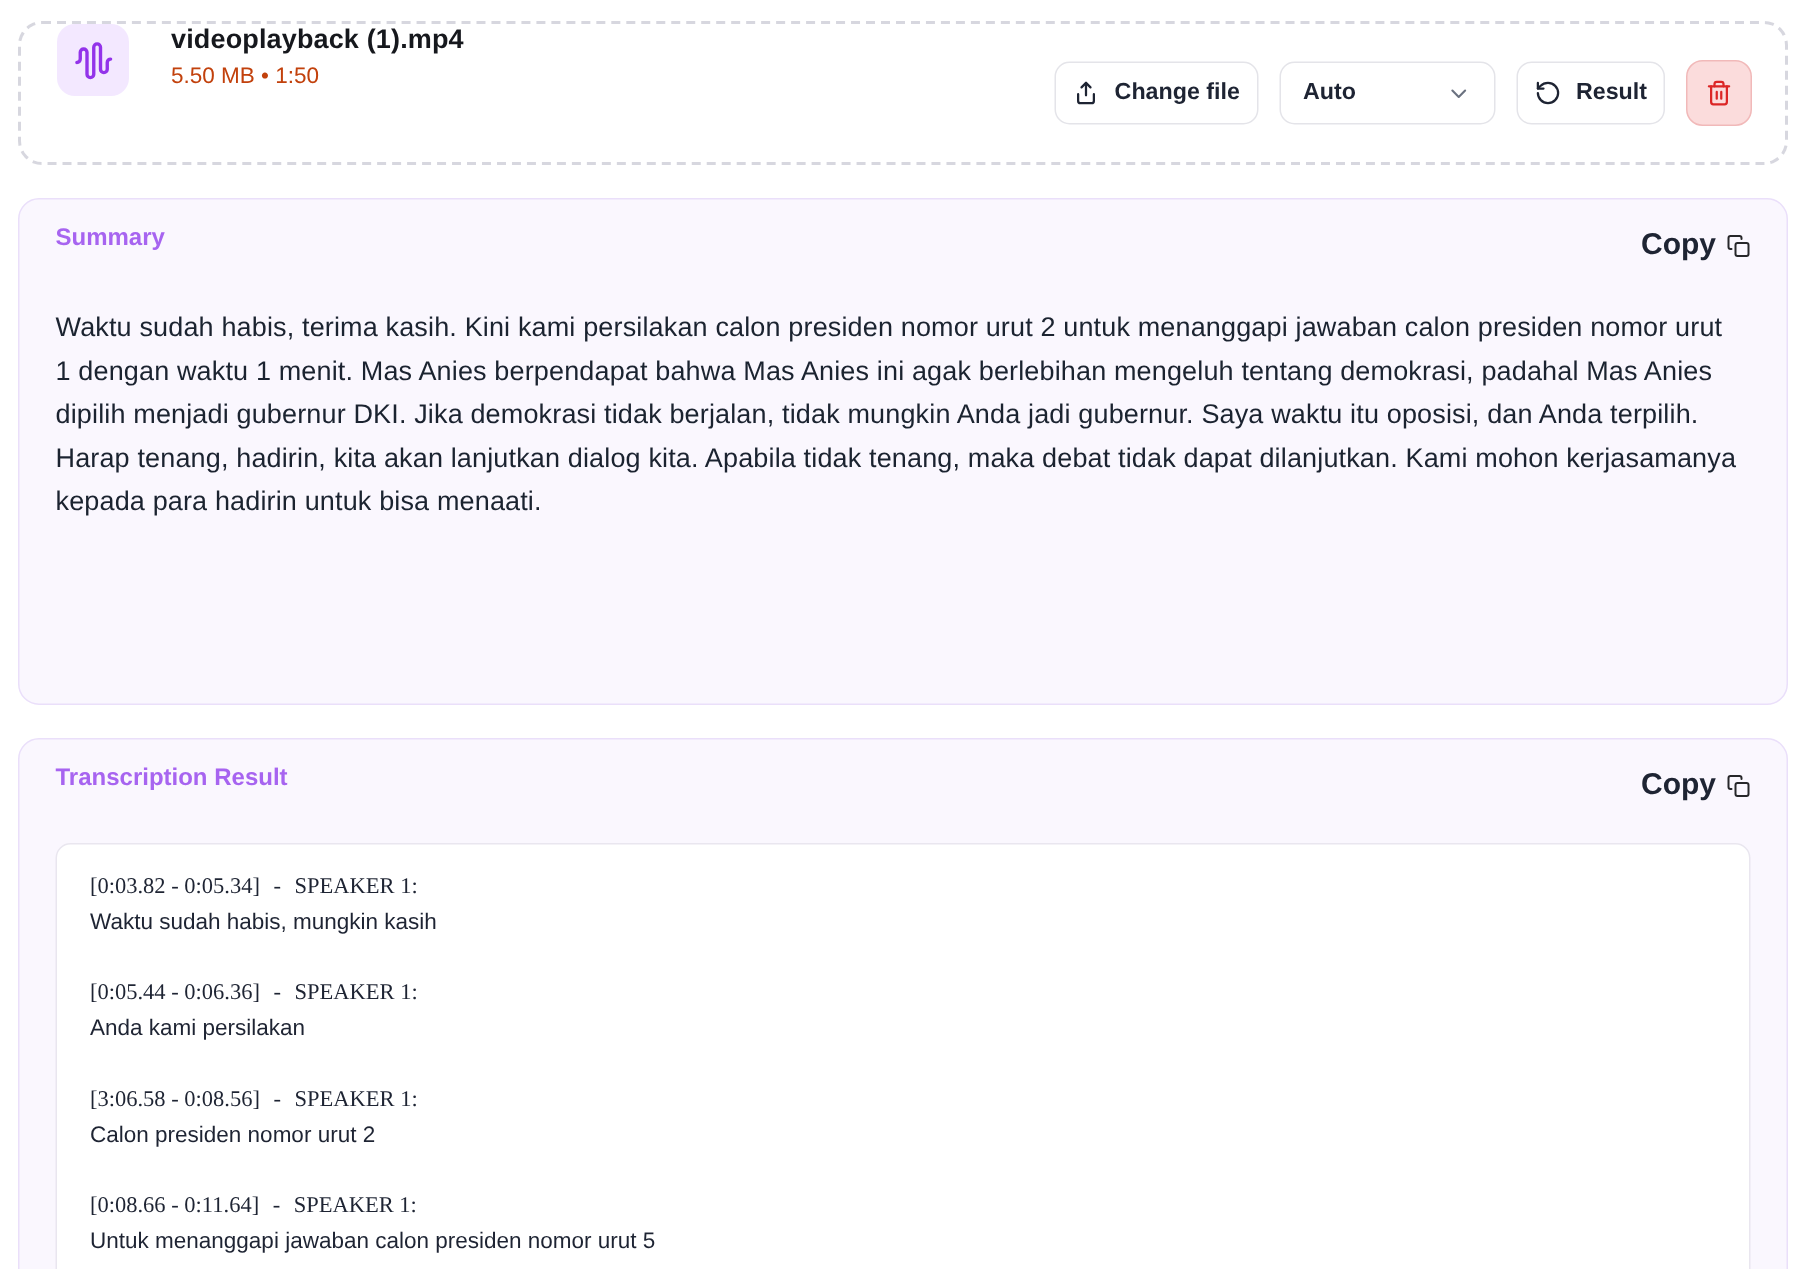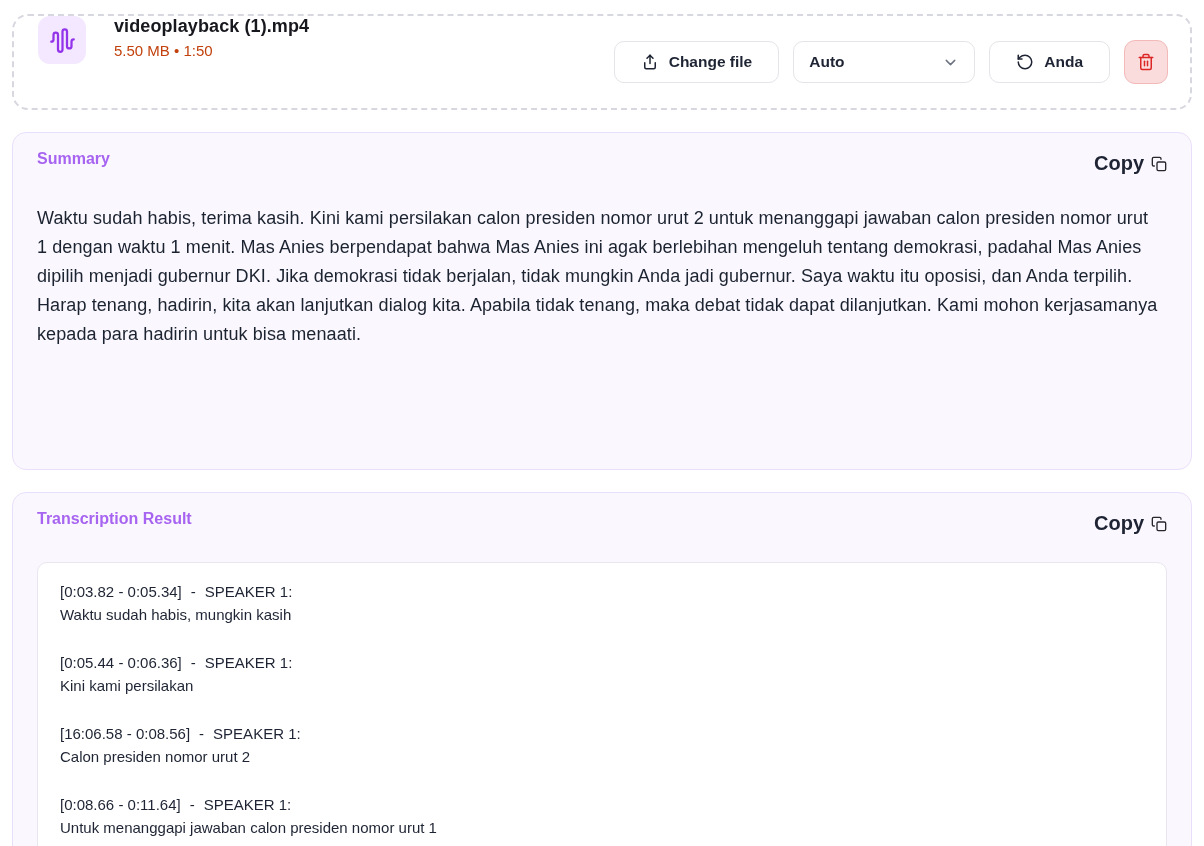--- a/index.html
+++ b/index.html
@@ -27,29 +27,29 @@
     border-radius: 12px;
     display: flex; align-items: center; justify-content: center;
     flex-shrink: 0;
   }
   .file-info { margin-left: 28px; min-width: 0; }
   .file-title { font-size: 18px; font-weight: 700; color: #16181d; letter-spacing: 0.1px; }
   .file-meta  { font-size: 15px; font-weight: 500; color: #c2410c; margin-top: 5px; }
   .file-actions { margin-left: auto; display: flex; align-items: center; gap: 14px; }
   .btn {
     display: inline-flex; align-items: center; gap: 10px;
-    height: 42px; padding: 0 26px;
+    height: 42px; padding: 0 11px;
     background: #ffffff;
     border: 1px solid #e4e4e9;
     border-radius: 10px;
     font-family: inherit;
     font-size: 15.5px; font-weight: 600; color: #1e2433;
     cursor: pointer;
   }
-  .select-btn { width: 182px; justify-content: space-between; padding: 0 15px; }
+  .select-btn { width: 144px; justify-content: space-between; padding: 0 15px; }
   .btn-danger {
     width: 44px; height: 44px; padding: 0;
     justify-content: center;
     background: #fbdcdc;
     border: 1px solid #f1b9b9;
     border-radius: 11px;
   }
   svg { display: block; }
 
   
@@ -85,21 +85,21 @@
     margin-top: 25px;
     background: #ffffff;
     border: 1px solid #e9e6ef;
     border-radius: 10px;
     padding: 17px 22px 0 22px;
     height: 302px;
     overflow: hidden;
     position: relative;
   }
   .transcript-entry { margin-bottom: 25px; }
-  .entry-header { font-size: 15px; line-height: 23px; color: #1e2433; }
+  .entry-header { font-size: 15px; line-height: 23px; color: #1e2433; font-family: Liberation Serif, serif; }
   .entry-sep { display: inline-block; margin: 0 9px; }
   .entry-text { font-size: 15px; line-height: 23px; color: #1e2433; }
   .transcript-fade {
     position: absolute; left: 0; right: 0; bottom: 0; height: 15px;
     background: #f3f3f6;
   }
 </style>
 </head>
 <body>
 
@@ -136,21 +136,21 @@
           </svg>
         </span>
       </button>
       <button class="btn">
         <span>
           <svg width="18" height="18" viewBox="0 0 24 24" fill="none" stroke="#1e2433" stroke-width="2" stroke-linecap="round" stroke-linejoin="round">
             <path d="M3 12a9 9 0 1 0 9-9 9.75 9.75 0 0 0-6.74 2.74L3 8"></path>
             <path d="M3 3v5h5"></path>
           </svg>
         </span>
-        <span>Anda</span>
+        <span>Result</span>
       </button>
       <button class="btn btn-danger">
         <span>
           <svg width="18" height="18" viewBox="0 0 24 24" fill="none" stroke="#dc2626" stroke-width="2" stroke-linecap="round" stroke-linejoin="round">
             <path d="M3 6h18"></path>
             <path d="M19 6v14a2 2 0 0 1-2 2H7a2 2 0 0 1-2-2V6"></path>
             <path d="M8 6V4a2 2 0 0 1 2-2h4a2 2 0 0 1 2 2v2"></path>
             <line x1="10" y1="11" x2="10" y2="17"></line>
             <line x1="14" y1="11" x2="14" y2="17"></line>
           </svg>
@@ -195,34 +195,34 @@
         <div class="entry-header">
           <span>[0:03.82 - 0:05.34]</span><span class="entry-sep">-</span><span>SPEAKER 1:</span>
         </div>
         <div class="entry-text">Waktu sudah habis, mungkin kasih</div>
       </div>
 
       <div class="transcript-entry">
         <div class="entry-header">
           <span>[0:05.44 - 0:06.36]</span><span class="entry-sep">-</span><span>SPEAKER 1:</span>
         </div>
-        <div class="entry-text">Kini kami persilakan</div>
-      </div>
-
-      <div class="transcript-entry">
-        <div class="entry-header">
-          <span>[16:06.58 - 0:08.56]</span><span class="entry-sep">-</span><span>SPEAKER 1:</span>
+        <div class="entry-text">Anda kami persilakan</div>
+      </div>
+
+      <div class="transcript-entry">
+        <div class="entry-header">
+          <span>[3:06.58 - 0:08.56]</span><span class="entry-sep">-</span><span>SPEAKER 1:</span>
         </div>
         <div class="entry-text">Calon presiden nomor urut 2</div>
       </div>
 
       <div class="transcript-entry">
         <div class="entry-header">
           <span>[0:08.66 - 0:11.64]</span><span class="entry-sep">-</span><span>SPEAKER 1:</span>
         </div>
-        <div class="entry-text">Untuk menanggapi jawaban calon presiden nomor urut 1</div>
+        <div class="entry-text">Untuk menanggapi jawaban calon presiden nomor urut 5</div>
       </div>
 
       <div class="transcript-fade"></div>
     </div>
   </div>
 
 </div>
 
 </body></html>

